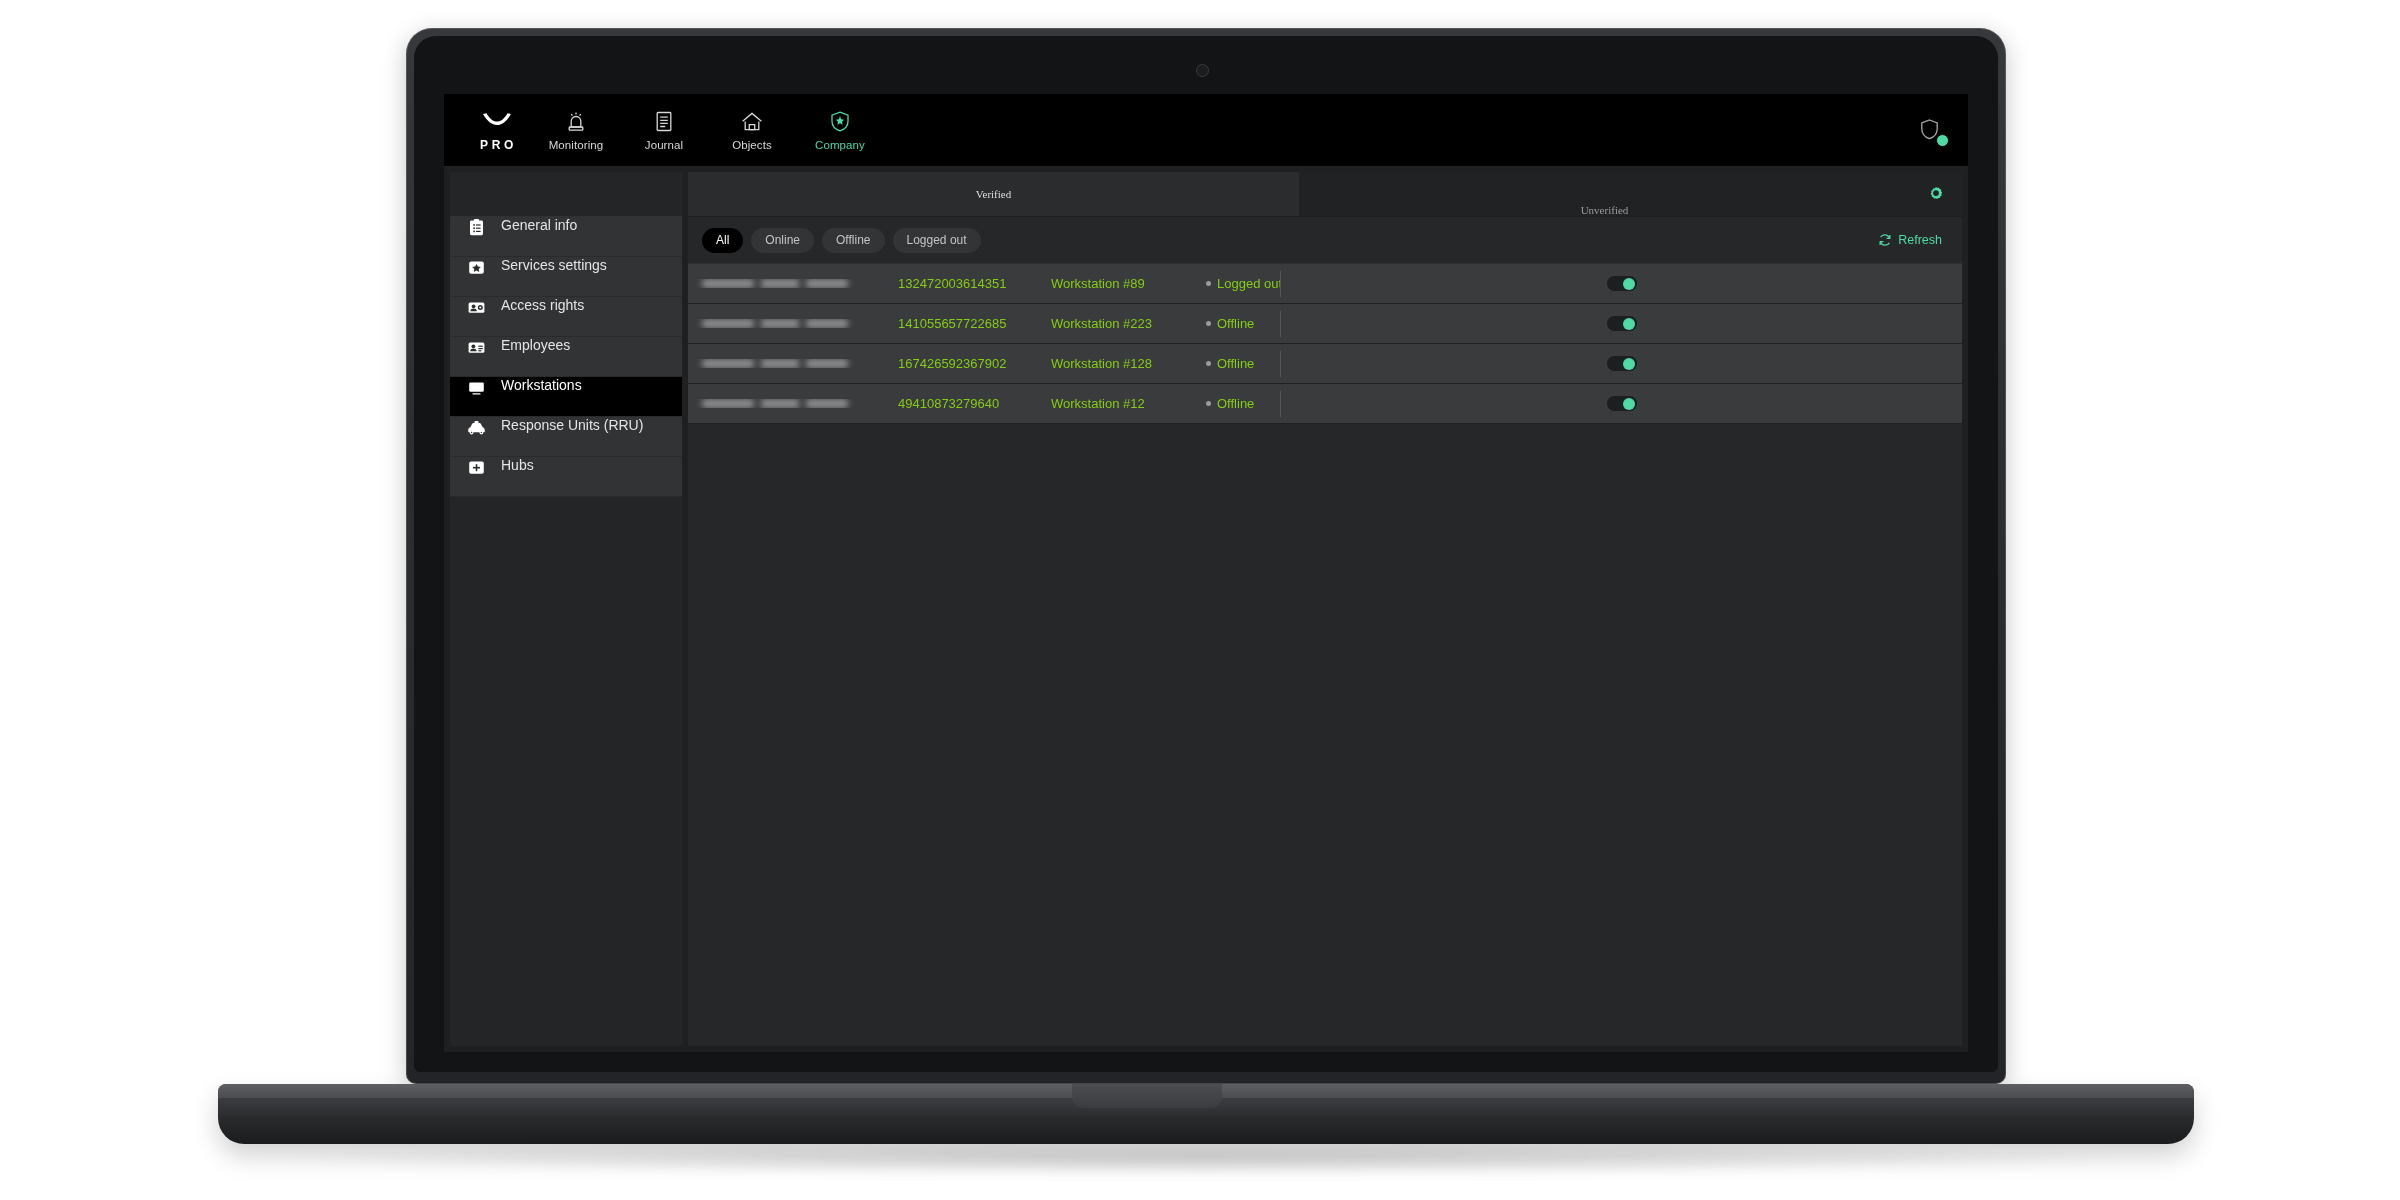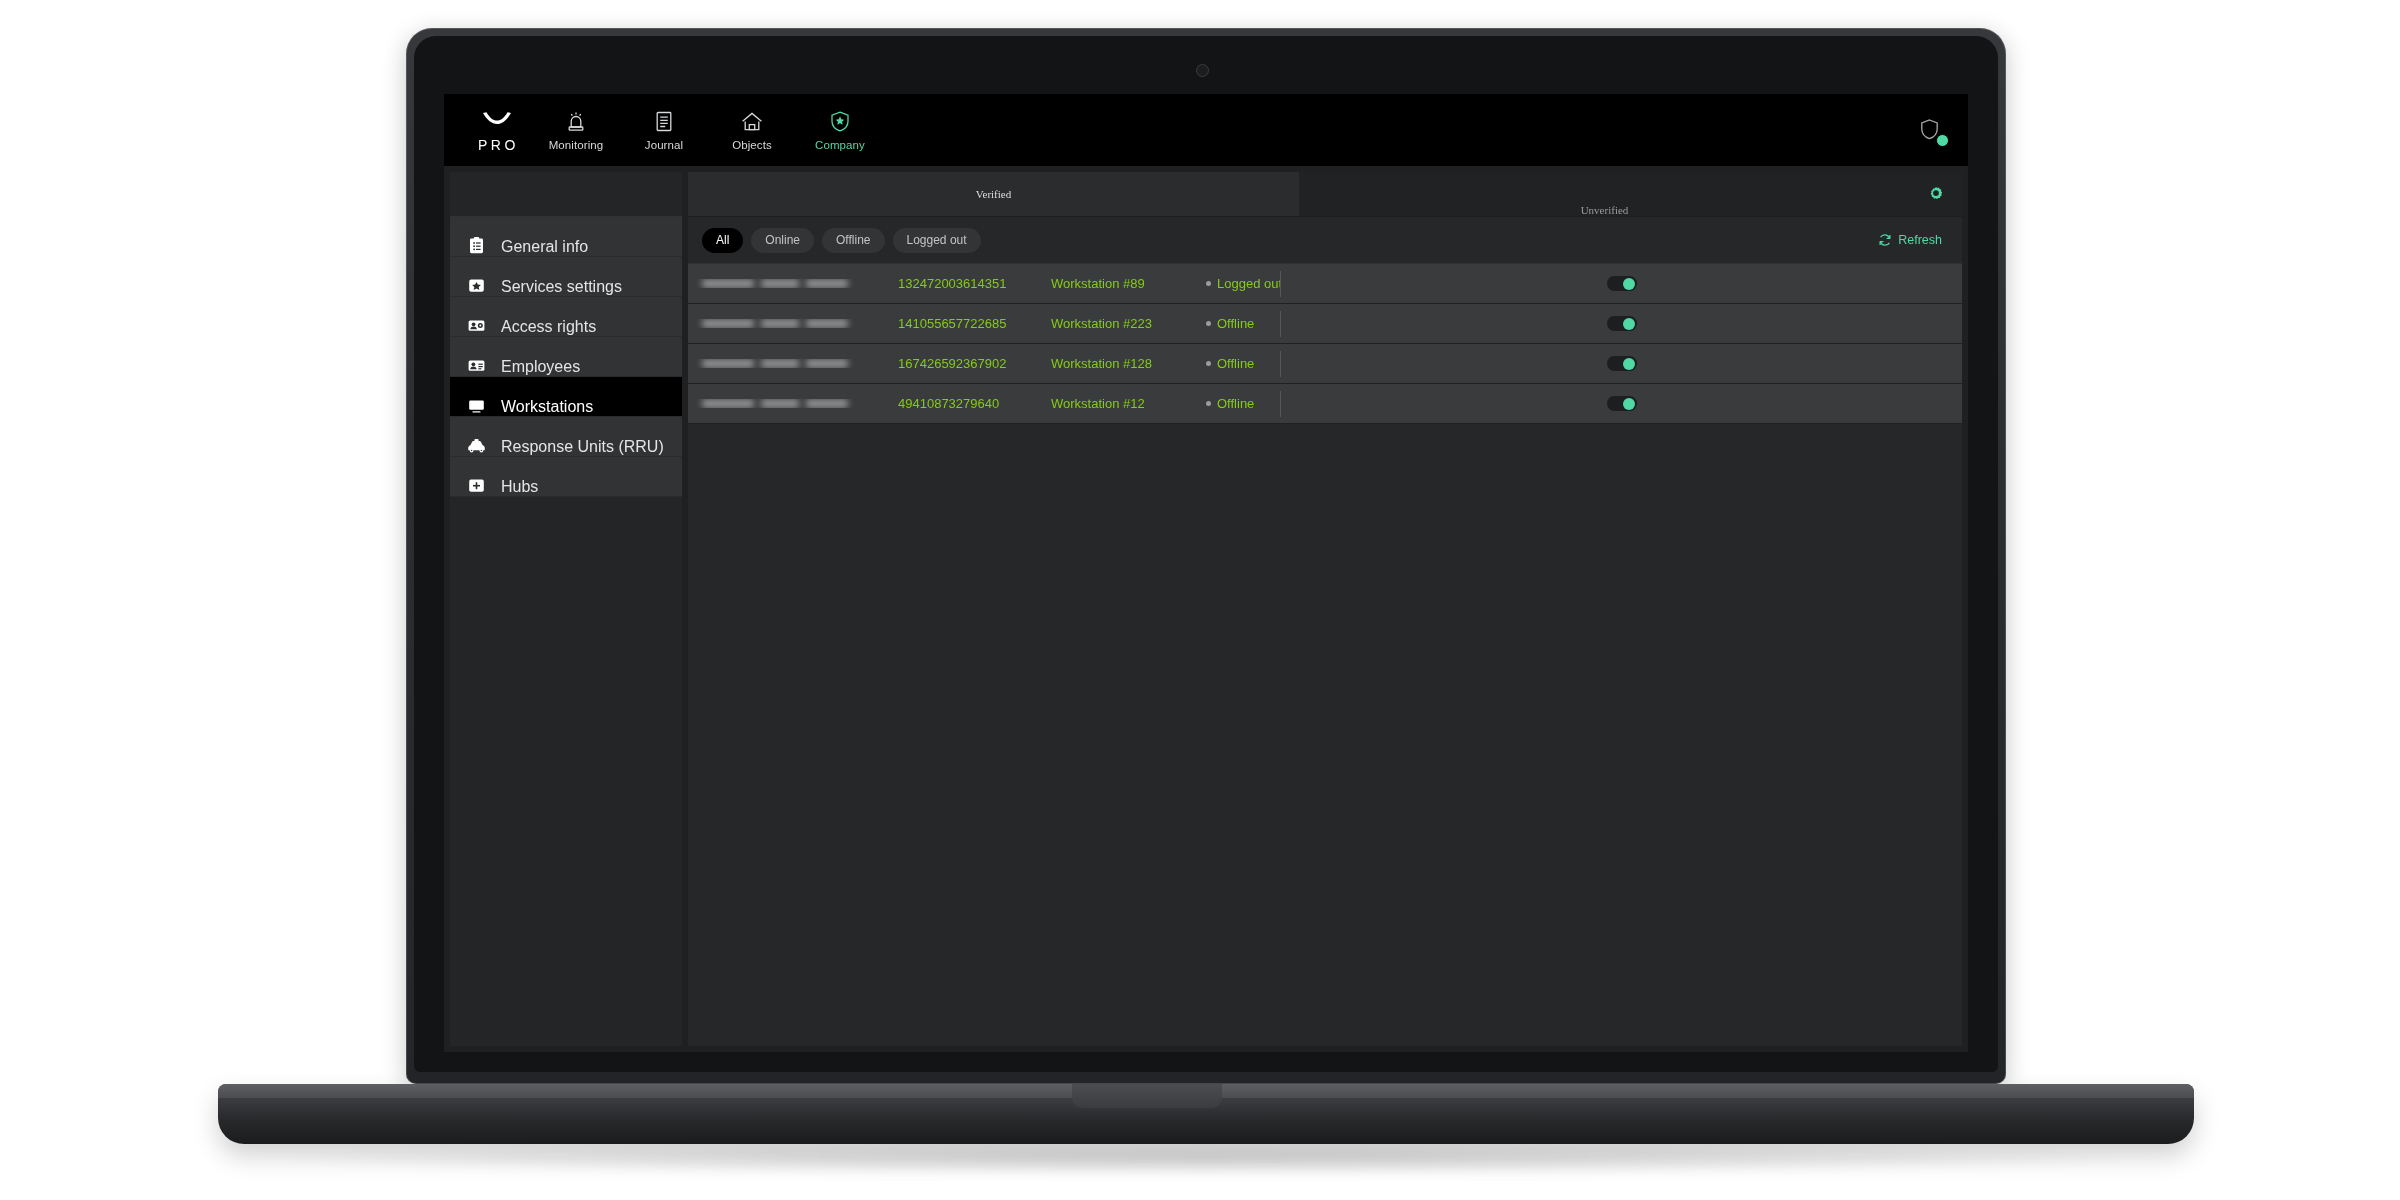--- a/index.html
+++ b/index.html
@@ -106,23 +106,23 @@
     display: flex;
     align-items: center;
     justify-content: center;
   }
   .nav-label {
     font-size: 11.5px;
     letter-spacing: 0.1px;
     white-space: nowrap;
   }
   .brand-word {
-    font-size: 14px;
+    font-size: 12px;
     letter-spacing: 3.6px;
-    font-weight: 400;
+    font-weight: 700;
     color: #ffffff;
     padding-left: 3px;
   }
 
   .topbar-right {
     position: absolute;
     right: 16px;
     top: 0;
     height: 72px;
     display: flex;
@@ -168,25 +168,25 @@
     flex-direction: column;
   }
   .sidebar-top-blank {
     height: 44px;
     background: #242526;
     border-bottom: 1px solid #303132;
   }
   .side-item {
     height: 39px;
     display: flex;
-    align-items: flex-end;
+    align-items: flex-start;
     gap: 14px;
     padding-left: 16px;
     color: #e3e5e6;
-    font-size: 16px;
+    font-size: 14px;
     background: #323334;
     border-bottom: 1px solid #2a2b2c;
     cursor: pointer;
   }
   .side-item.selected {
     background: #000000;
     color: #ffffff;
   }
   .side-icon {
     width: 21px;

